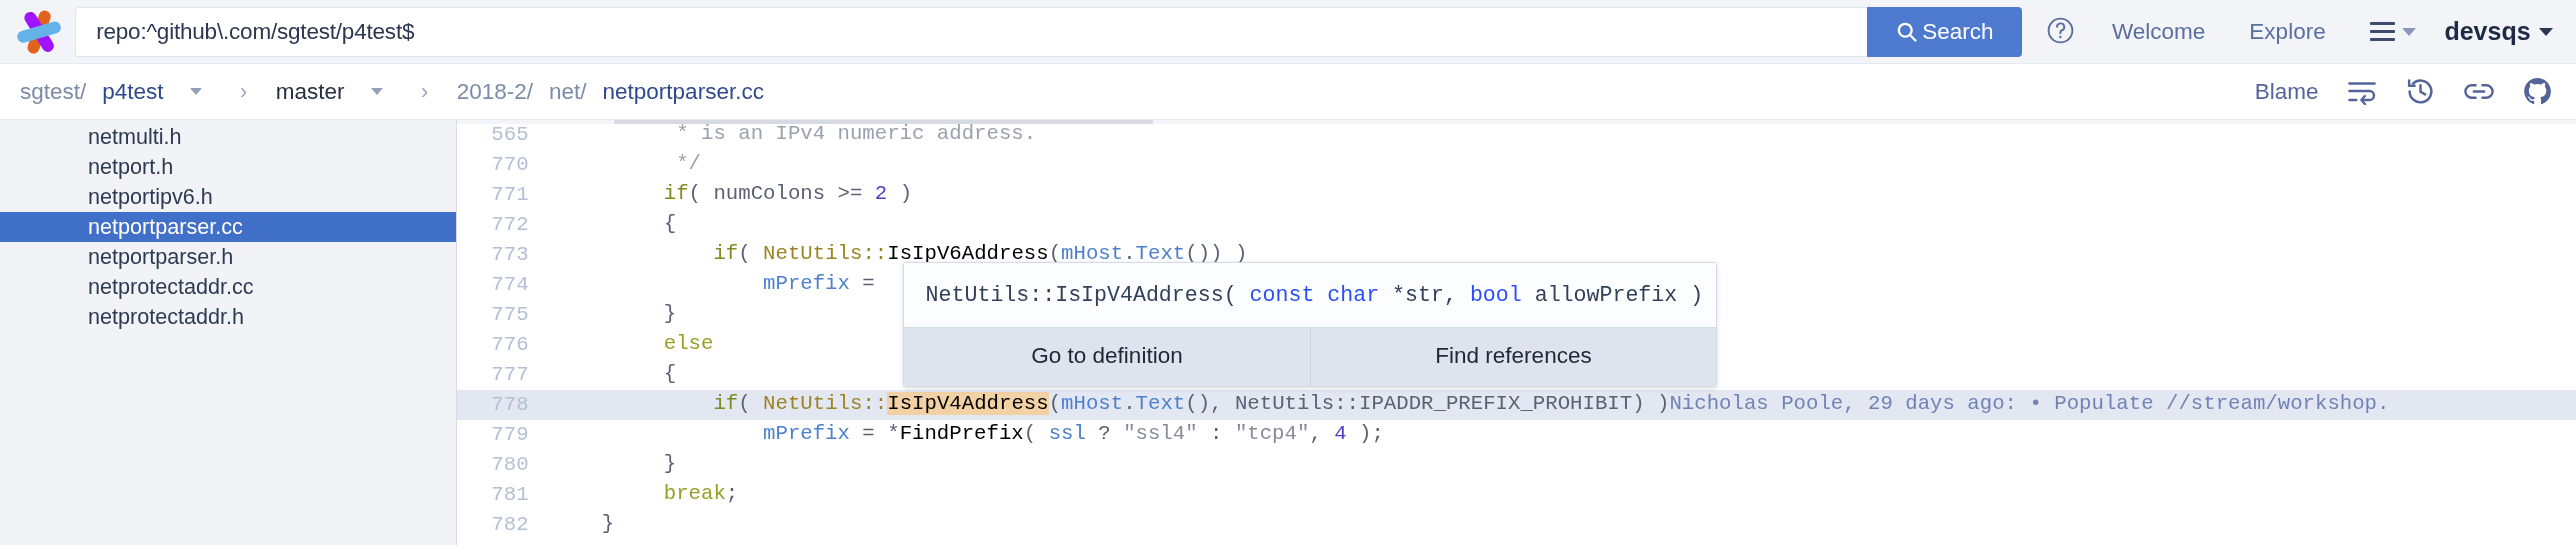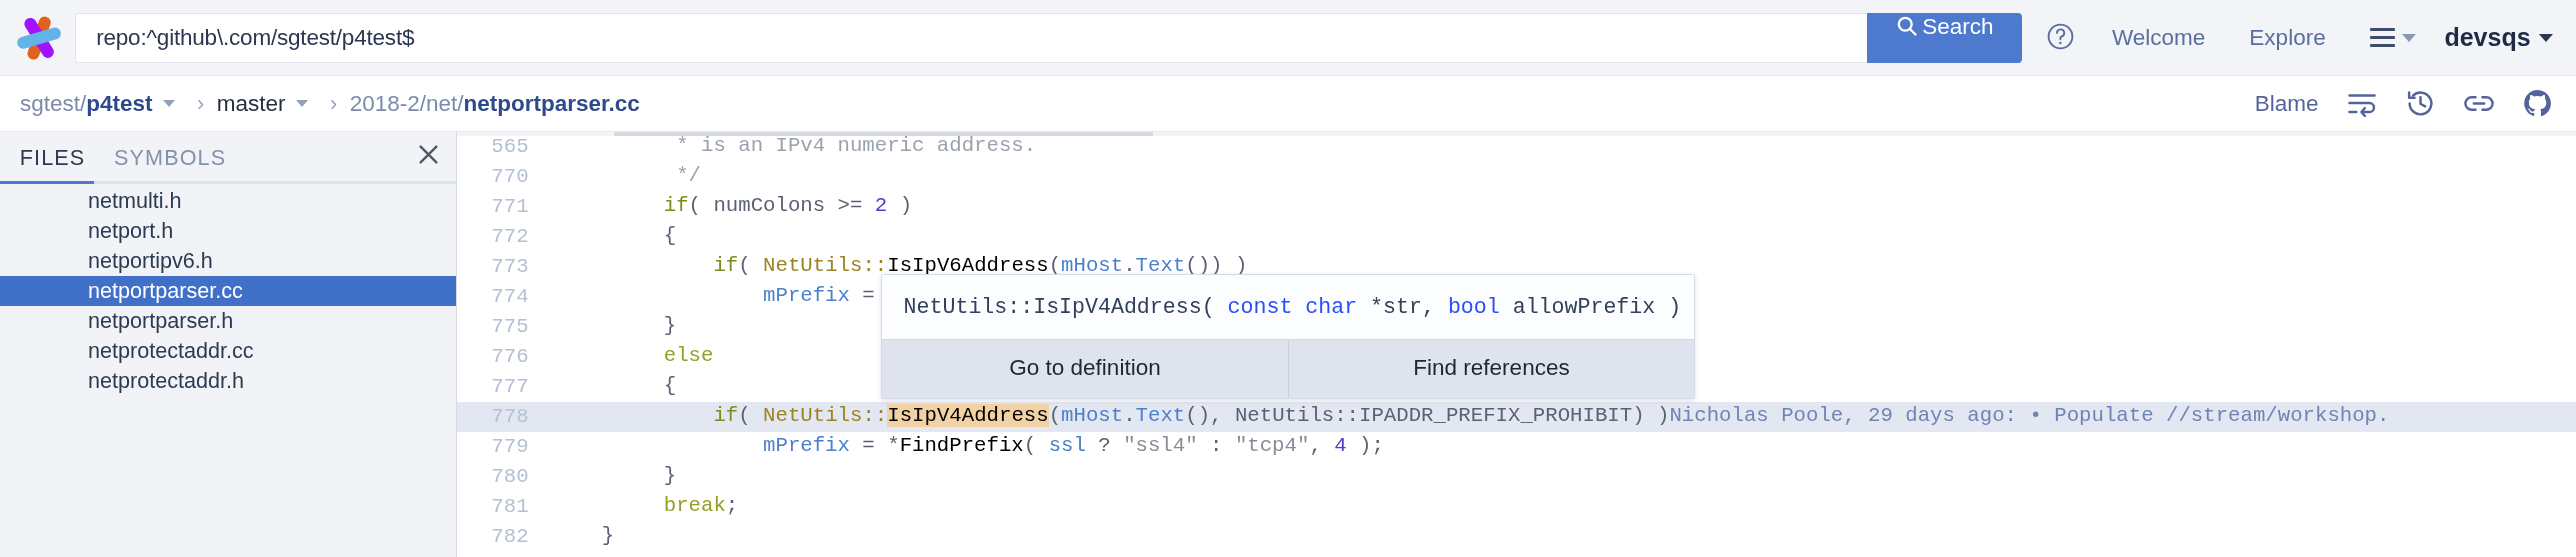--- a/index.html
+++ b/index.html
@@ -7,21 +7,21 @@
   body {
     width: 2576px; height: 557px;
     background: #ffffff;
     font-family: "Liberation Sans", sans-serif;
     overflow: hidden;
     -webkit-font-smoothing: antialiased;
   }
 
   
   .topnav {
-    height: 76px;
+    height: 64px;
     background: #f2f4f8;
     display: flex;
     align-items: center;
     padding: 0 23.4px 0 14.4px;
     border-bottom: 0.9px solid #e4e9f1;
   }
   .logo {
     width: 50px; height: 50px;
     flex: 0 0 50px;
     position: relative;
@@ -44,21 +44,21 @@
     font-size: 22.5px;
     color:#2b3750;
     letter-spacing: -0.2px;
     white-space:nowrap; overflow:hidden;
   }
   .searchbtn {
     flex:0 0 auto;
     background:#4d79cf;
     color:#fff;
     border-radius:0 3.6px 3.6px 0;
-    display:flex; gap:4px;
+    display:flex; align-items:center; gap:4px;
     padding: 0 27px;
     font-size: 22.5px;
     border:0.9px solid #4d79cf;
     cursor:pointer;
   }
   .searchbtn svg { display:block; }
 
   .navicon-help { margin-left: 23.4px; display:flex; align-items:center; cursor:pointer; }
   .navlinks { display:flex; align-items:center; gap:12px; margin-left: 20px; }
   .navlink {
@@ -72,23 +72,23 @@
   .user { display:flex; align-items:center; gap:8px; margin-left:16px; font-size:25px; font-weight:bold; color:#1f2b45; cursor:pointer; }
 
   
   .crumbrow {
     height: 56px;
     background:#ffffff;
     display:flex; align-items:center;
     padding: 0 23.4px 0 20px;
     border-bottom:0.9px solid #e4e9f1;
   }
-  .crumbs { display:flex; align-items:center; gap:0; font-size:22.5px; white-space:nowrap; }
+  .crumbs { display:flex; align-items:center; gap:16px; font-size:22.5px; white-space:nowrap; }
   .crumb-muted { color:#7c8ba8; }
-  .crumb-strong { color:#2f4a8c; font-weight:bold; }
+  .crumb-strong { color:#2f4a8c; font-weight:normal; }
   .crumb-plain { color:#24303f; }
   .crumb-sep { color:#9aa7bf; margin: 0 12.6px; font-size:21.6px; }
   .crumb-caret { margin: 0 9px 0 10.8px; width:0;height:0;border-left:6.3px solid transparent;border-right:6.3px solid transparent;border-top:7.2px solid #93a0ba; }
   .crumb-link { cursor:pointer; }
   .crumbspacer { flex:1 1 auto; }
   .crumbactions { display:flex; align-items:center; gap:27px; }
   .blame-label { color:#54649b; font-size:22.5px; cursor:pointer; }
   .ico { cursor:pointer; display:flex; align-items:center; }
 
   
@@ -159,21 +159,21 @@
   .t-var { color:#4d80cc; }
   .t-str { color:#868d99; }
   .t-plain { color:#5a6172; }
   .hl-token { background:#f2d2a4; }
 
   .blametext { color:#7183b5; }
 
   
   .popover {
     position:absolute;
-    left:424px; top:142px;
+    left:446px; top:142px;
     width:814px;
     background:#fcfdff;
     border:0.9px solid #d4dae6;
     border-radius:2.7px;
     box-shadow: 0 1.8px 5.4px rgba(40,50,80,.14);
     overflow:hidden;
     z-index:20;
   }
   .popover .sig {
     padding: 20px 21.6px 20px 21.6px;
@@ -297,35 +297,20 @@
       <svg width="31" height="31" viewBox="0 0 24 24" fill="#54649b">
         <path d="M12 1.6C6.3 1.6 1.7 6.2 1.7 11.9c0 4.5 2.9 8.4 7 9.8.5.1.7-.2.7-.5v-1.9c-2.9.6-3.5-1.3-3.5-1.3-.5-1.2-1.2-1.5-1.2-1.5-.9-.6.1-.6.1-.6 1 .1 1.6 1.1 1.6 1.1.9 1.6 2.4 1.1 3 .9.1-.7.4-1.1.7-1.4-2.3-.3-4.8-1.2-4.8-5.2 0-1.2.4-2.1 1.1-2.9-.1-.3-.5-1.4.1-2.9 0 0 .9-.3 2.9 1.1a10 10 0 0 1 5.3 0c2-1.4 2.9-1.1 2.9-1.1.6 1.5.2 2.6.1 2.9.7.8 1.1 1.7 1.1 2.9 0 4-2.5 4.9-4.8 5.2.4.3.7.9.7 1.9v2.9c0 .3.2.6.7.5a10.3 10.3 0 0 0 7-9.8C22.3 6.2 17.7 1.6 12 1.6z"></path>
       </svg>
     </span>
   </div>
 </div>
 
 <div class="main">
 
   <div class="sidebar">
-    <div class="sidetabs">
-      <div class="sidetab active">FILES</div>
-      <div class="sidetab inactive">SYMBOLS</div>
-      <div class="closebtn">
-        <span>
-          <svg width="27" height="27" viewBox="0 0 24 24" stroke="#4d5666" stroke-width="2.1" stroke-linecap="round">
-            <line x1="5" y1="5" x2="19" y2="19"></line>
-              <line x1="19" y1="5" x2="5" y2="19"></line>
-          </svg>
-        </span>
-      </div>
-      <div class="tabunderline">
-          <div class="active-seg"></div>
-        </div>
-    </div>
 
     <div class="filelist">
       <div class="fileitem">netmulti.h</div>
       <div class="fileitem">netport.h</div>
       <div class="fileitem">netportipv6.h</div>
       <div class="fileitem selected">netportparser.cc</div>
       <div class="fileitem">netportparser.h</div>
       <div class="fileitem">netprotectaddr.cc</div>
       <div class="fileitem">netprotectaddr.h</div>
     </div>

